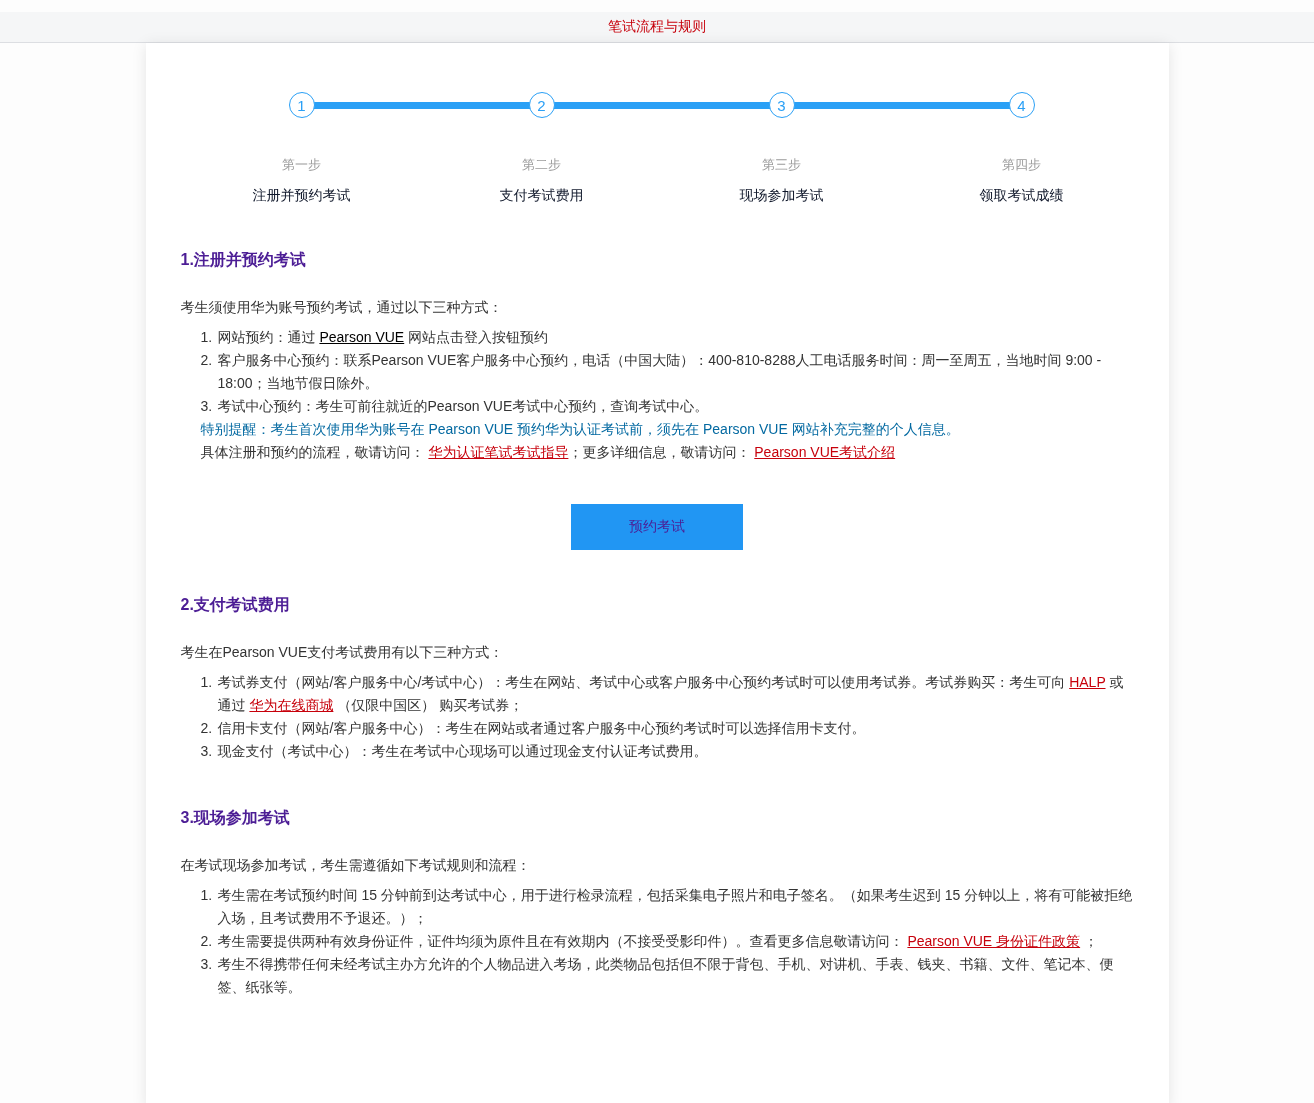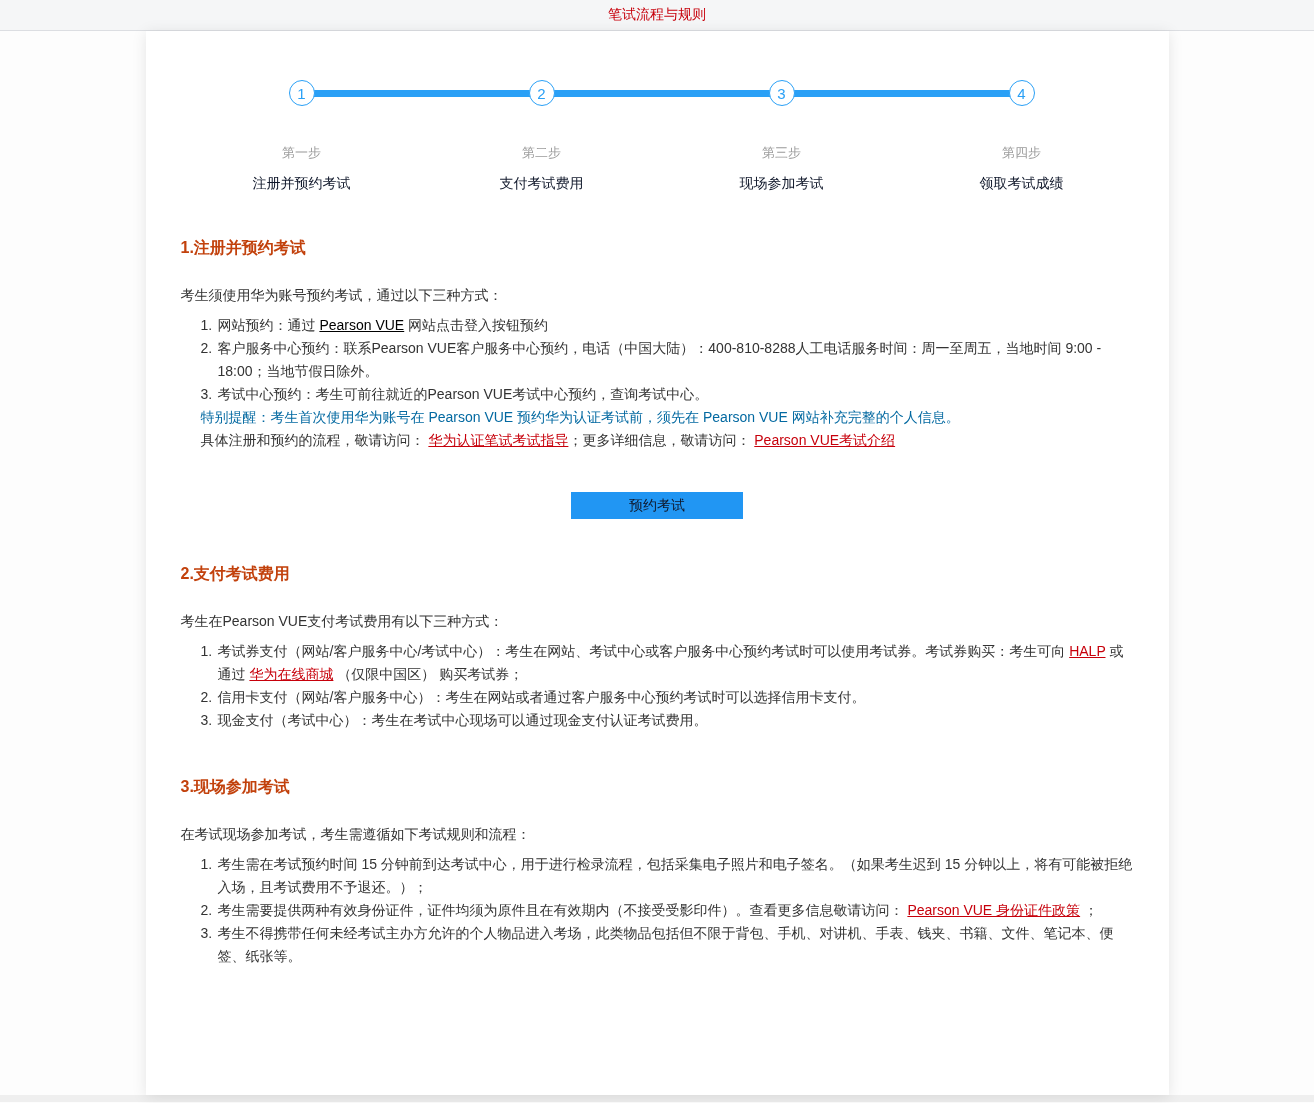--- a/index.html
+++ b/index.html
@@ -6,21 +6,21 @@
   html,body { margin:0; padding:0; }
   body {
     background:#fdfdfd;
     font-family:"Liberation Sans","DejaVu Sans",sans-serif;
     color:#333;
     width:1314px; height:1103px; overflow:hidden;
   }
 
   
   .topbar { height:31px; background:#f5f6f7; border-bottom:1px solid #dcdee2; }
-  .topbar-inner { width:1016px; height:100%; margin:0 auto; display:flex; }
+  .topbar-inner { width:1016px; height:100%; margin:12px auto; display:flex; }
   .tab { flex:1; display:flex; align-items:center; justify-content:center;
          font-size:14px; color:#333; cursor:pointer; }
   .tab.active { color:#c7000b; }
 
   
   .card { width:1023px; height:1064px; margin:0 auto; background:#fff;
           box-shadow:0 2px 14px rgba(0,0,0,0.10); position:relative; }
   .footer-strip { height:7px; background:#efefef; }
 
   
@@ -30,33 +30,33 @@
   .steps { display:flex; position:relative; }
   .step { width:240px; display:flex; flex-direction:column; align-items:center; }
   .step-circle { width:26px; height:26px; border-radius:50%; border:1px solid #2aa0f6;
                  background:#fff; color:#2aa0f6; display:flex; align-items:center;
                  justify-content:center; font-size:15px; position:relative; z-index:1; }
   .step-label { margin-top:38px; font-size:13px; color:#9b9b9b; }
   .step-title { margin-top:13px; font-size:14px; color:#0f172a; }
 
   
   .content { padding:0 35px; font-size:14px; line-height:23px; }
-  .section h2 { font-size:16px; font-weight:bold; color:#c2410c; margin:43px 0 0 0; }
+  .section h2 { font-size:16px; font-weight:bold; color:#4c1d95; margin:43px 0 0 0; }
   .section .intro { margin:25px 0 0 0; }
   .section ol { list-style:none; margin:7px 0 0 20px; padding:0; counter-reset:li; }
   .section ol li { position:relative; padding-left:17px; counter-increment:li; }
   .section ol li::before { content:counter(li) ". "; position:absolute; left:0; top:0; }
   .note { margin:0 0 0 20px; }
   .note.red span { color:#0369a1; }
   a { text-decoration:underline; cursor:pointer; }
   a.link-blue { color:#000000;margin-top:16px; }
   a.link-red { color:#c7000b; }
 
-  .btn { display:block; margin:40px auto 8px auto; height:27px; border:none;
-         background:#2196f3; color:#0f172a; font-size:14px; cursor:pointer;
+  .btn { display:block; margin:40px auto 8px auto; height:46px; border:none;
+         background:#2196f3; color:#4c1d95; font-size:14px; cursor:pointer;
          font-family:inherit; }
   .btn.w172 { width:172px; }
 </style>
 </head>
 <body>
 
 <div class="topbar">
   <div class="topbar-inner">
     <div class="tab active">笔试流程与规则</div>
   </div>

